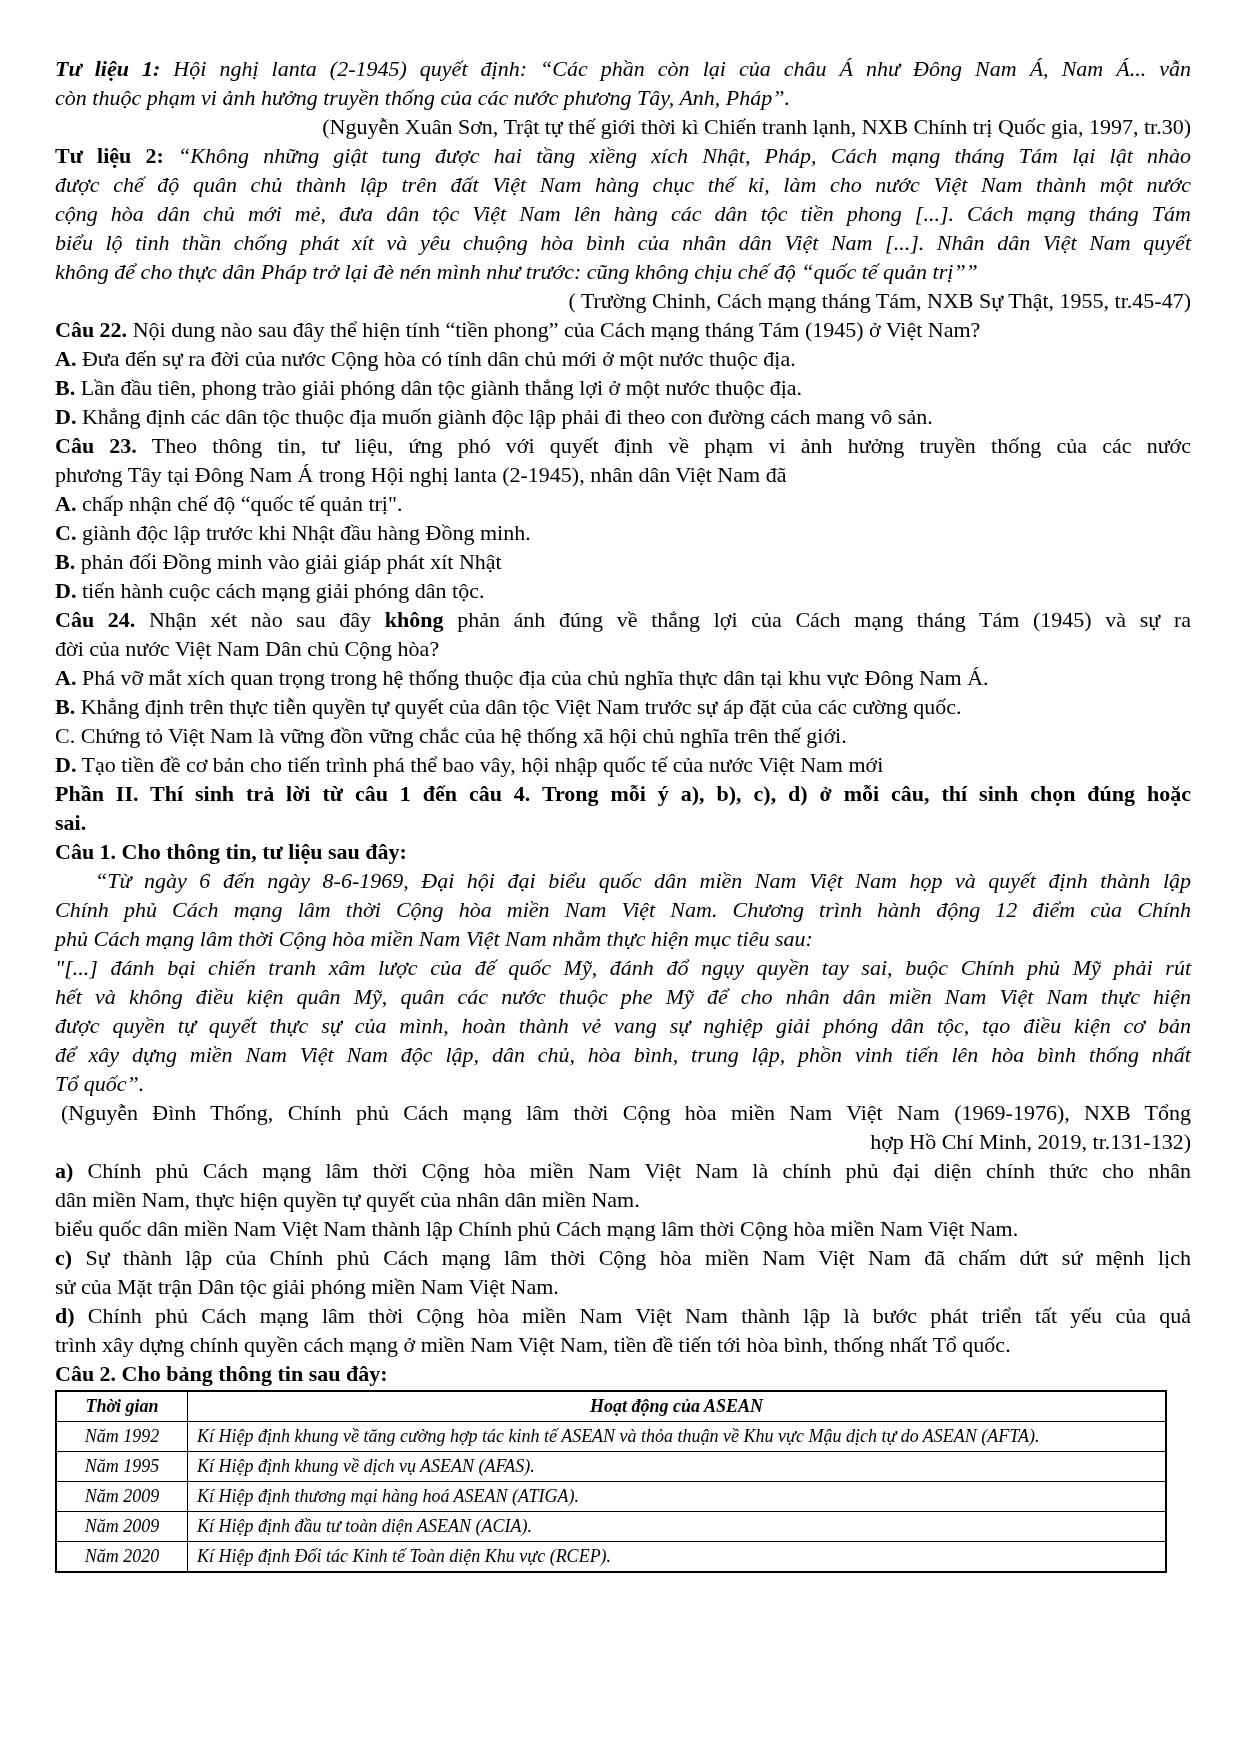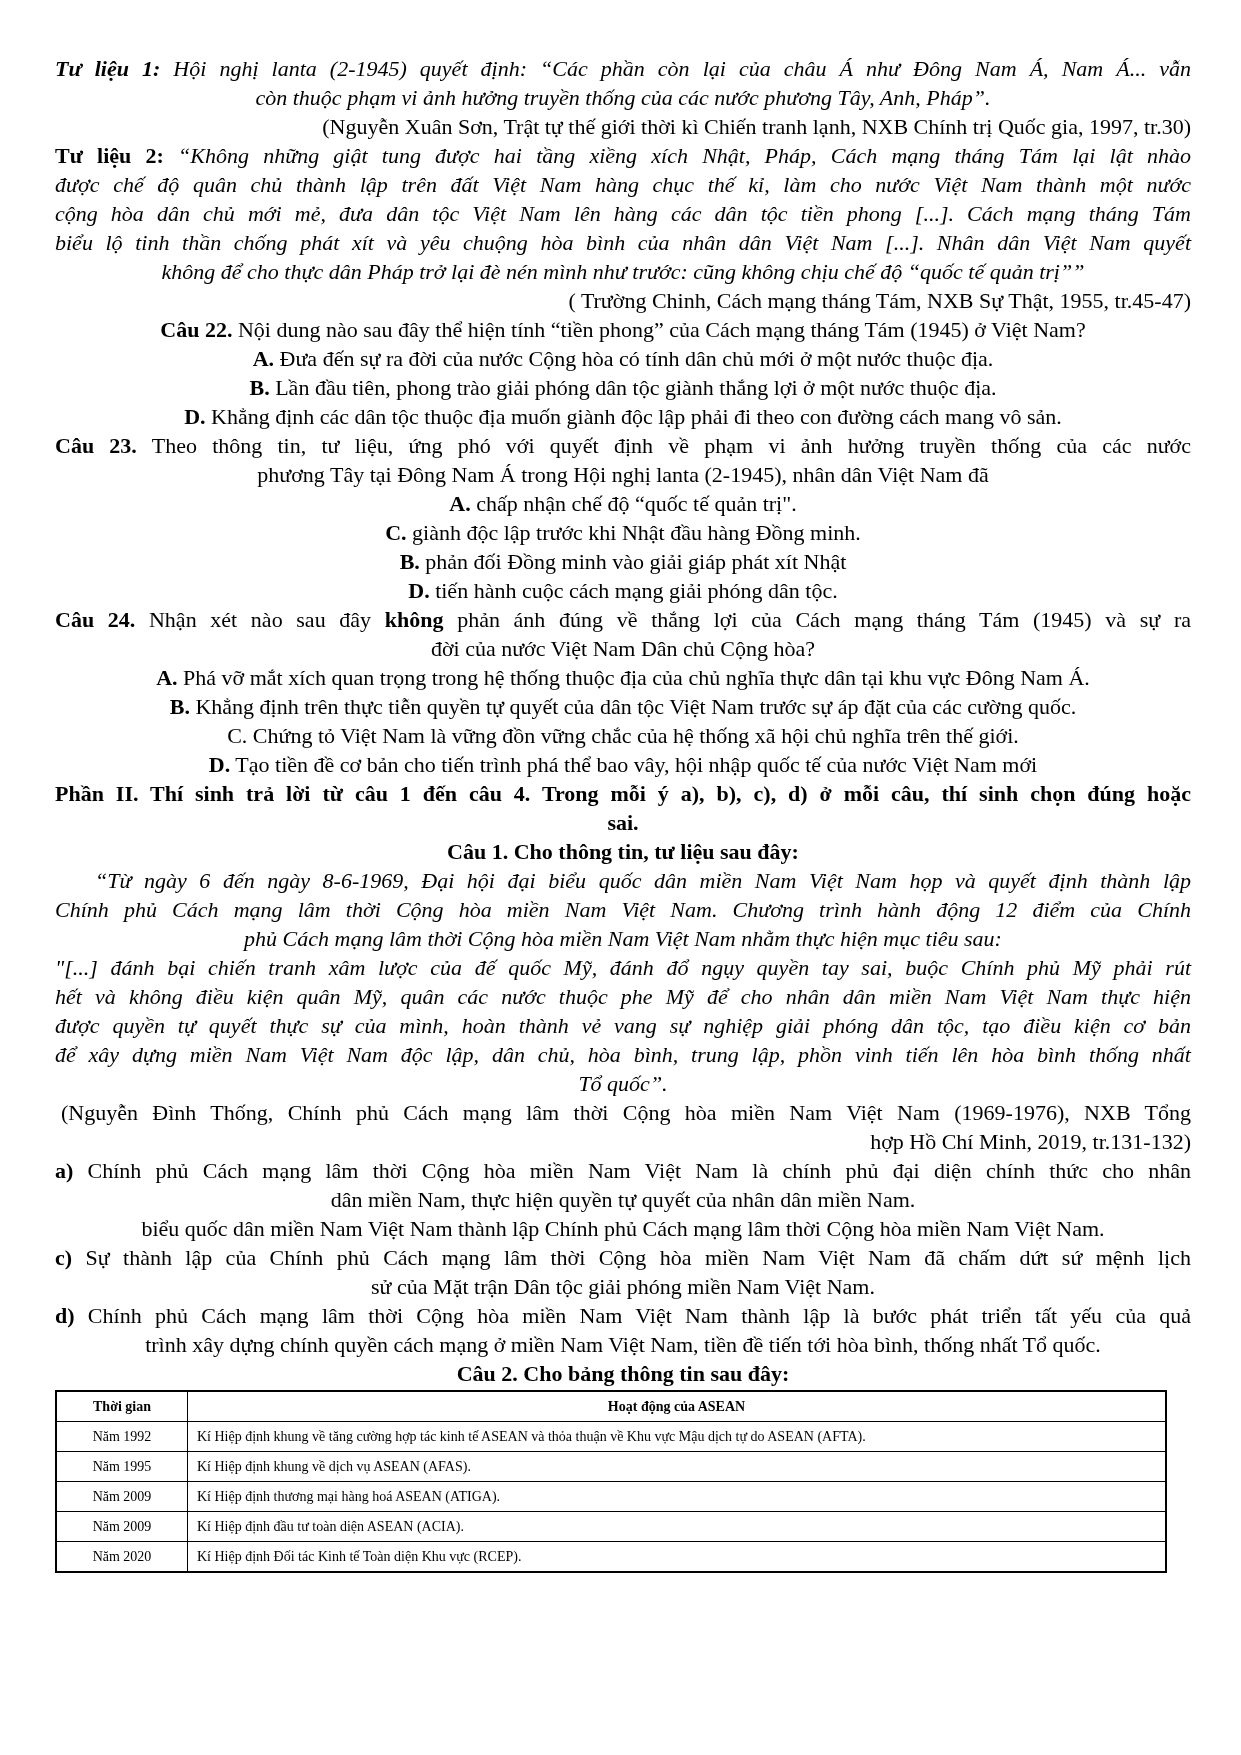--- a/index.html
+++ b/index.html
@@ -7,32 +7,33 @@
   .page{
     box-sizing:border-box;
     width:1241px;height:1443px;
     padding:54px 50px 0 55px;
     background:#ffffff;
     color:#000000;
     font-family:"Liberation Serif","DejaVu Serif",serif;
     font-size:22px;
     line-height:29px;
   }
-  .line{min-height:29px;white-space:normal;text-align:center;}
+  .line{min-height:29px;white-space:normal;}
   .line.j{text-align:justify;text-align-last:justify;text-justify:inter-word;}
   .line.r{text-align:right;}
   .line b{font-weight:bold;}
   .line i{font-style:italic;}
   table.asean{
     border-collapse:collapse;
     width:1112px;
     margin-top:2px;
-    font-size:14px;
+    font-size:18px;
     line-height:27px;
     border:2px solid #000;
+    font-style:italic;
   }
   table.asean th, table.asean td{
     border:1.5px solid #000;
     padding:1px 9px;
     vertical-align:top;
   }
   table.asean th{font-weight:bold;text-align:center;}
   table.asean td.col-time{width:112px;text-align:center;}
 </style>
 </head>

